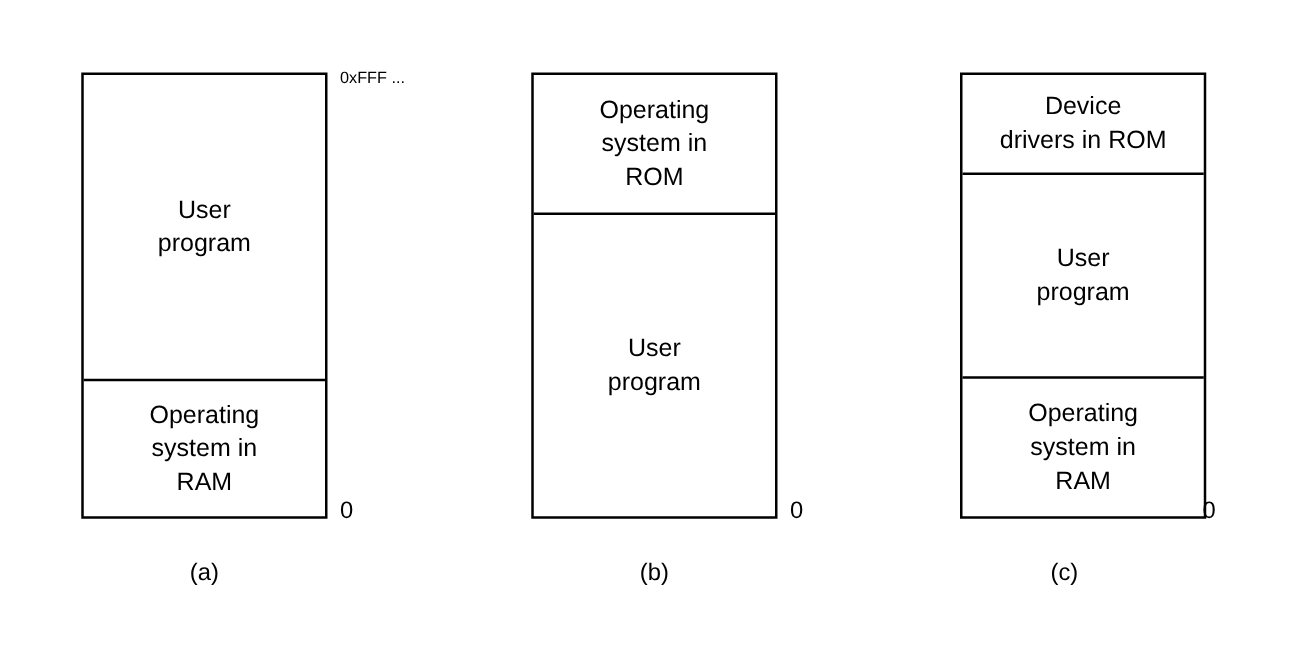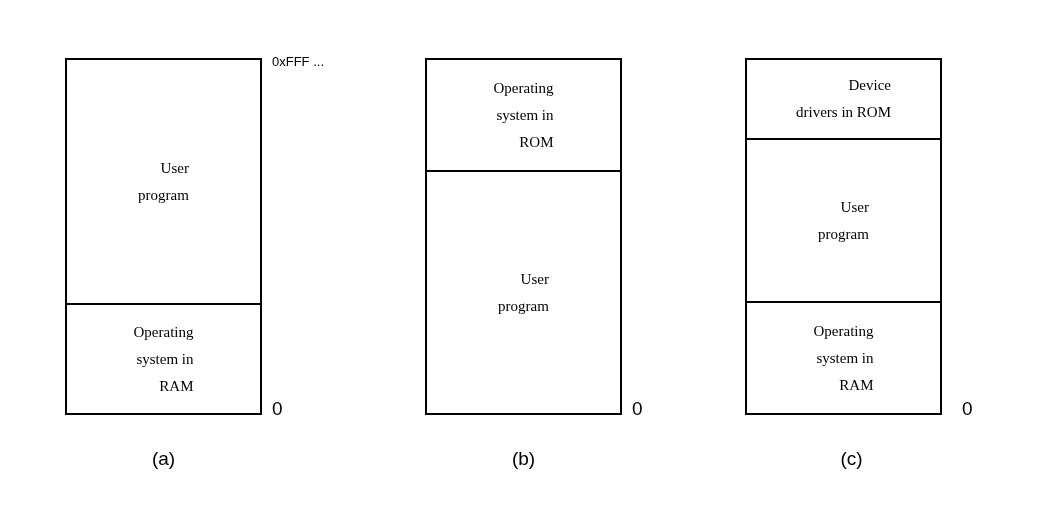--- a/index.html
+++ b/index.html
@@ -22,31 +22,30 @@
     width: 197px;
     height: 357px;
     border: 2px solid #000000;
     box-sizing: border-box;
     background: #ffffff;
     display: flex;
     flex-direction: column;
   }
   .box-a { left: 65px; }
   .box-b { left: 425px; }
-  .box-c { left: 745px; }
+  .box-c { left: 768px; }
   .sec {
     display: flex;
     align-items: center;
     justify-content: center;
-    text-align: right;
+    text-align: center;
     white-space: pre-line;
-    font-size: 15px;
+    font-size: 20px;
     line-height: 27px;
     box-sizing: border-box;
-    font-family: Liberation Serif, serif;
   }
   .sec-divider { border-top: 2px solid #000000; }
   .sec-a1 { height: 243px; }
   .sec-a2 { flex: 1; }
   .sec-b1 { height: 110px; }
   .sec-b2 { flex: 1; }
   .sec-c1 { height: 78px; }
   .sec-c2 { height: 163px; }
   .sec-c3 { flex: 1; }
   .addr-label {

